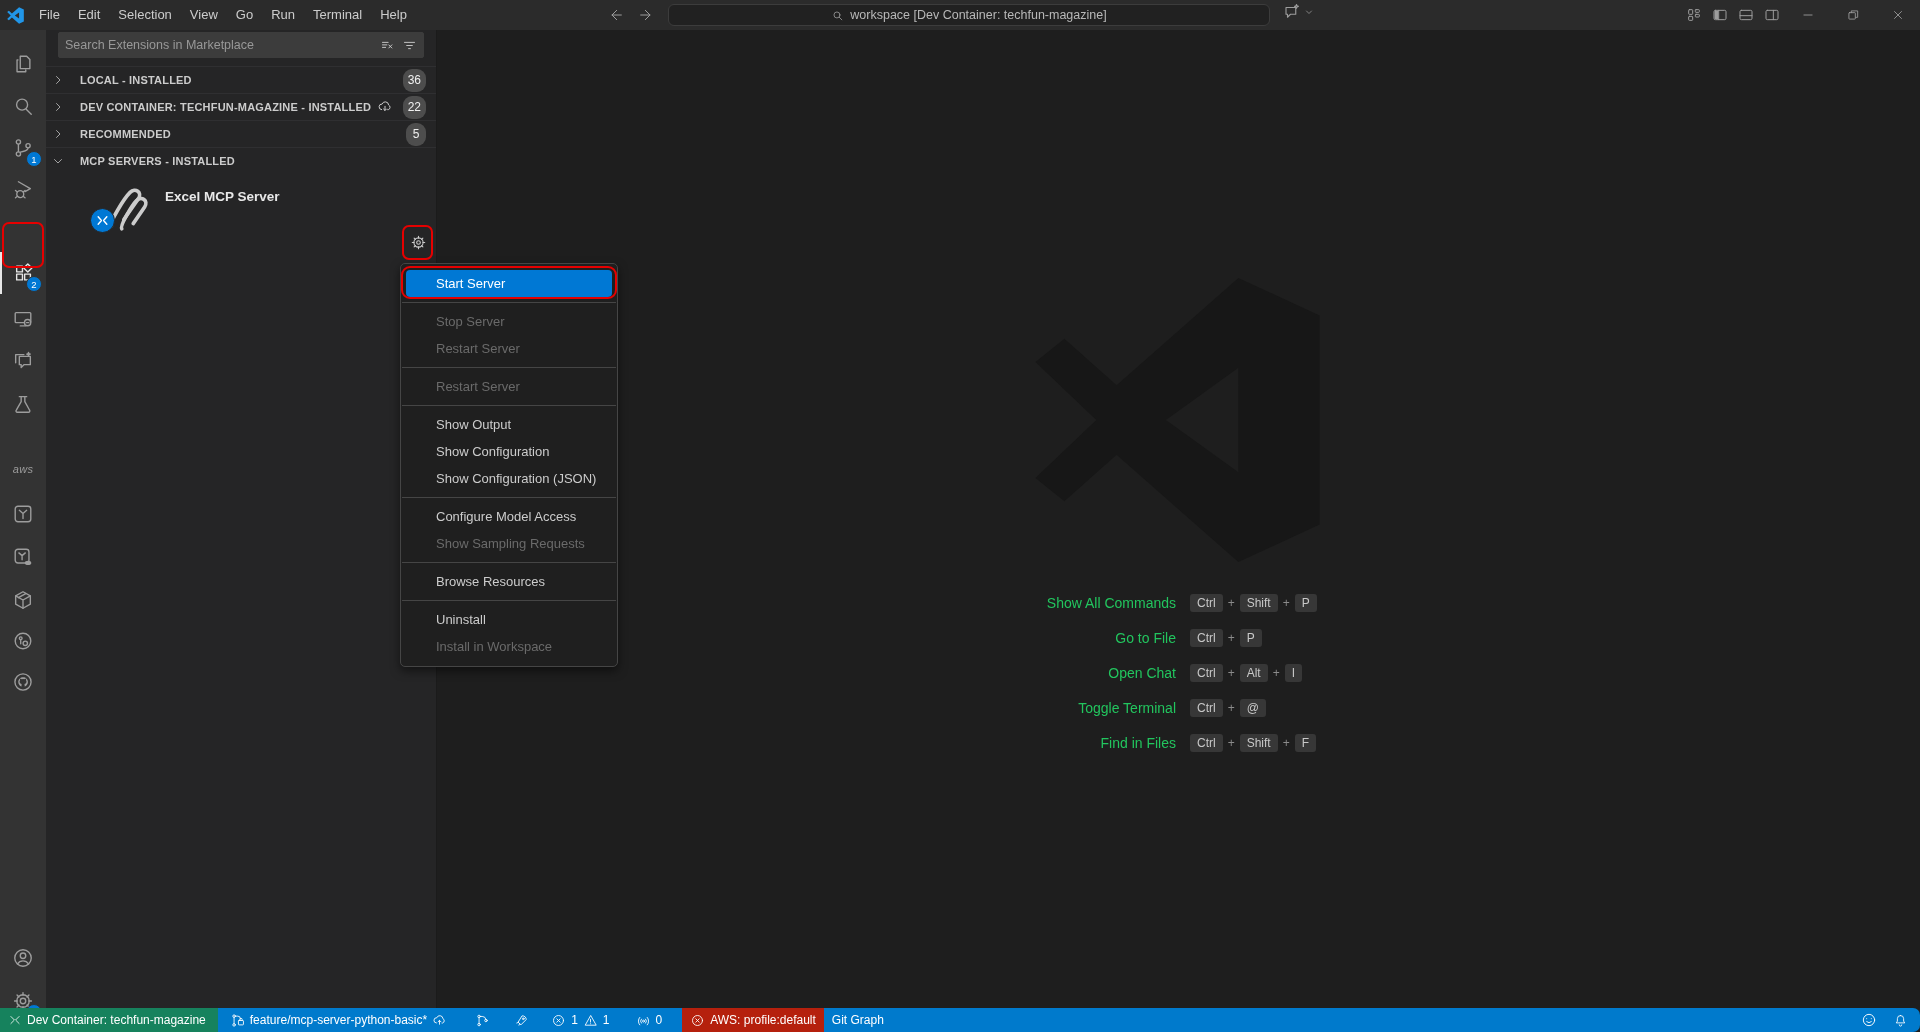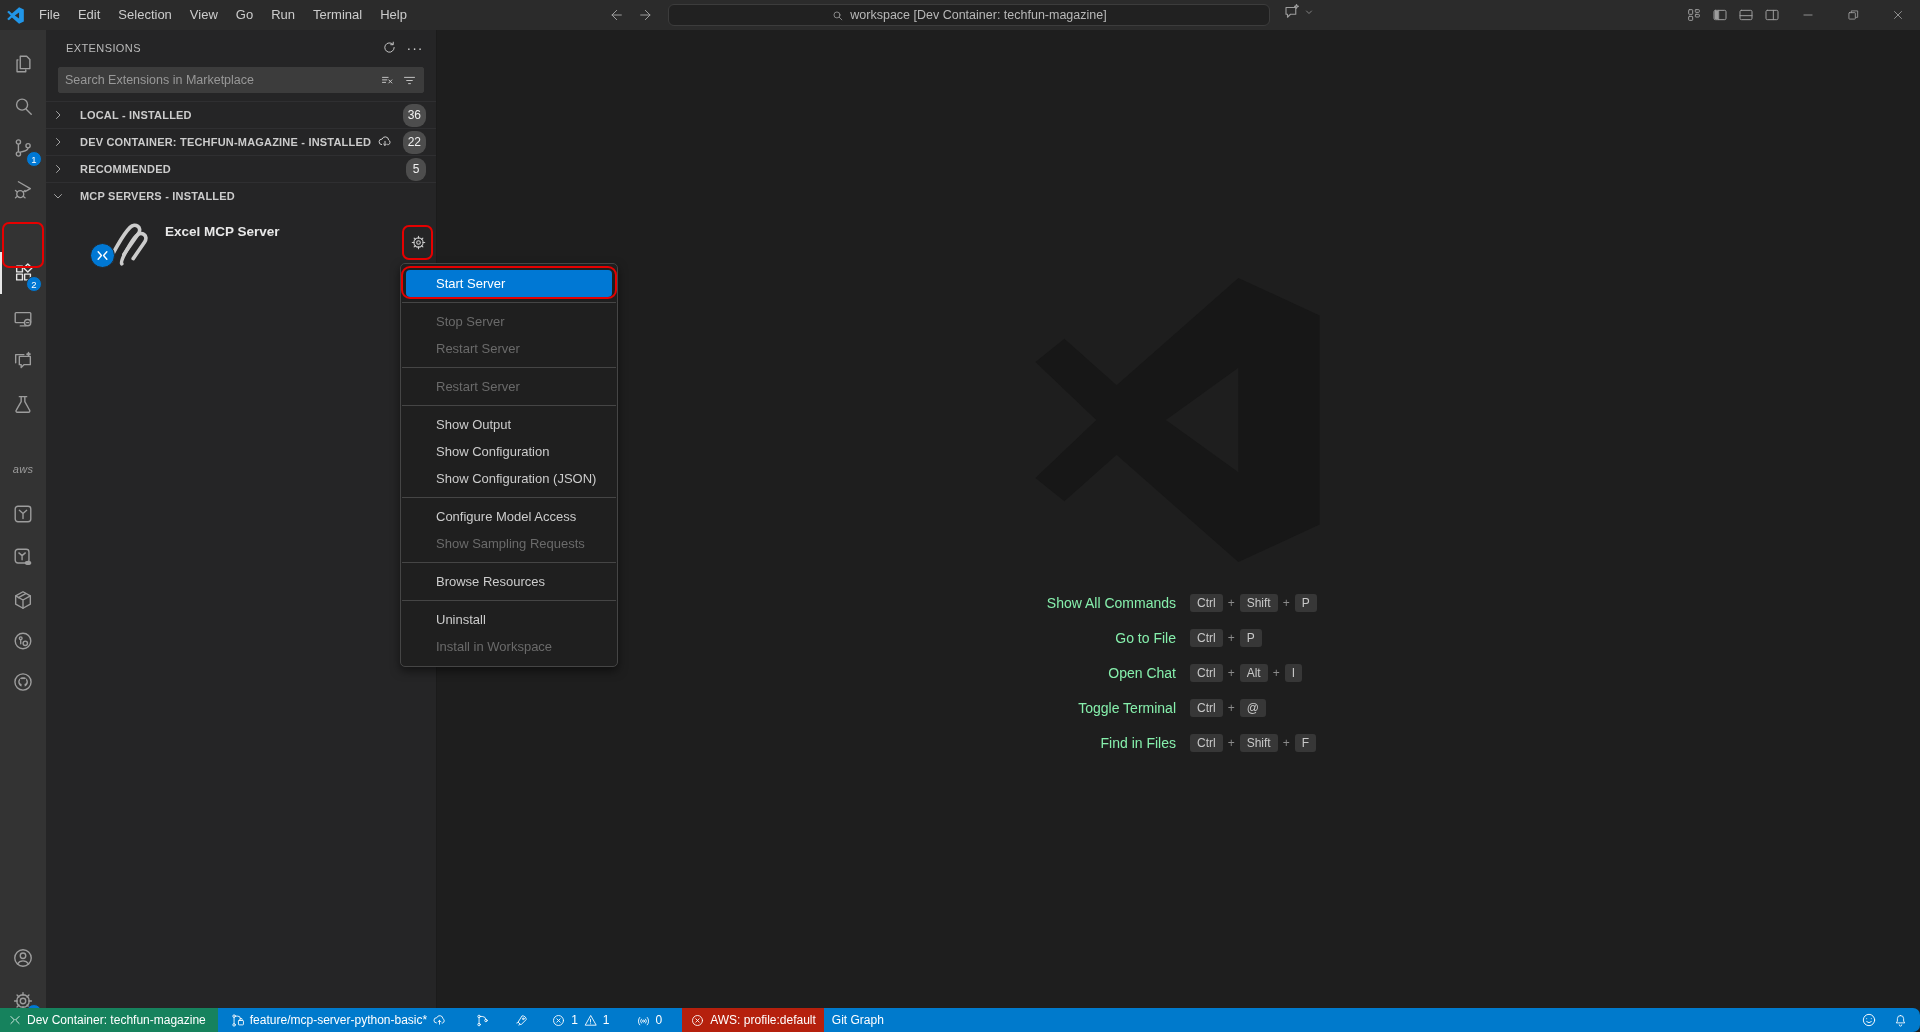--- a/index.html
+++ b/index.html
@@ -59,21 +59,21 @@
     background:#0078d4; display:flex; align-items:center; justify-content:center; border:1px solid #252526; }
   #ext-name { position:absolute; left:119px; top:13px; font-size:13.5px; font-weight:700; color:#e8e8e8; }
   #ext-gear { position:absolute; left:405px; top:229px; width:26px; height:26px; display:flex;
     align-items:center; justify-content:center; border-radius:5px; }
 
   
   #editor { position:absolute; left:437px; top:30px; width:1483px; height:978px; background:#1e1e1e; }
   #watermark-logo { position:absolute; left:593px; top:245px; }
   #shortcuts { position:absolute; left:520px; top:555px; width:560px; }
   .sc-row { display:flex; align-items:center; height:35px; }
-  .sc-label { width:233px; text-align:right; color:#86efac; font-size:14px; padding-right:14px; }
+  .sc-label { width:233px; text-align:right; color:#22c55e; font-size:14px; padding-right:14px; }
   .sc-keys { display:flex; align-items:center; gap:5px; }
   .kbd { background:#373737; color:#c8c8c8; border-radius:3px; padding:2px 7px; font-size:12px; }
   .kplus { color:#8b8b8b; font-size:12px; }
 
   
   #ctx-menu { position:absolute; left:400px; top:263px; width:218px; background:#1f1f1f;
     border:1px solid #454545; border-radius:5px; box-shadow:0 4px 10px rgba(0,0,0,.5);
     padding:6px 0; z-index:20; }
   .mi { height:27px; line-height:27px; margin:0 5px; padding-left:30px; font-size:13px; color:#cccccc;
     border-radius:4px; white-space:nowrap; }
@@ -302,30 +302,20 @@
       <svg width="22" height="22" viewBox="0 0 24 24">
           <circle cx="12" cy="12" r="3"></circle>
           <circle cx="12" cy="12" r="6.8"></circle>
           <path d="M12 2.8v3M12 18.2v3M2.8 12h3M18.2 12h3M5.5 5.5l2.1 2.1M16.4 16.4l2.1 2.1M5.5 18.5l2.1-2.1M16.4 7.6l2.1-2.1"></path>
         </svg>
       <span class="ab-badge">1</span>
     </div>
   </div>
 
   <div id="sidebar">
-    <div id="sb-header">
-      <span id="sb-title">EXTENSIONS</span>
-      <span class="sb-action">
-        <svg width="15" height="15" viewBox="0 0 24 24" class="icon-stroke" style="stroke:#cccccc">
-            <path d="M19.5 12a7.5 7.5 0 1 1-2.2-5.3"></path>
-            <path d="M18 3.5V7.5h-4"></path>
-          </svg>
-      </span>
-      <span class="sb-action" style="color:#cccccc; font-size:14px; letter-spacing:1px;">···</span>
-    </div>
     <div id="sb-searchrow">
       <div id="sb-search">
         <input placeholder="Search Extensions in Marketplace" style="">
         <span>
           <svg width="15" height="15" viewBox="0 0 24 24" class="icon-stroke" style="stroke:#cccccc">
               <path d="M4 7h9M4 11h7M4 15h5M14 11l5 5M19 11l-5 5"></path>
             </svg>
         </span>
         <span style="margin-left:7px">
           <svg width="15" height="15" viewBox="0 0 24 24" class="icon-stroke" style="stroke:#cccccc">

